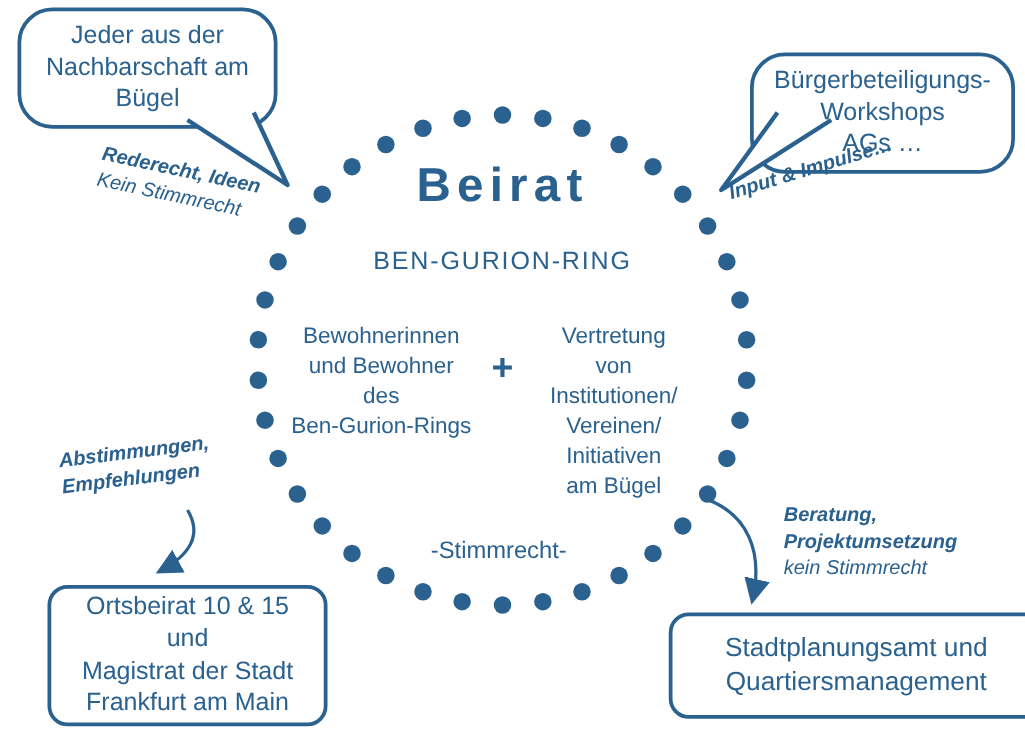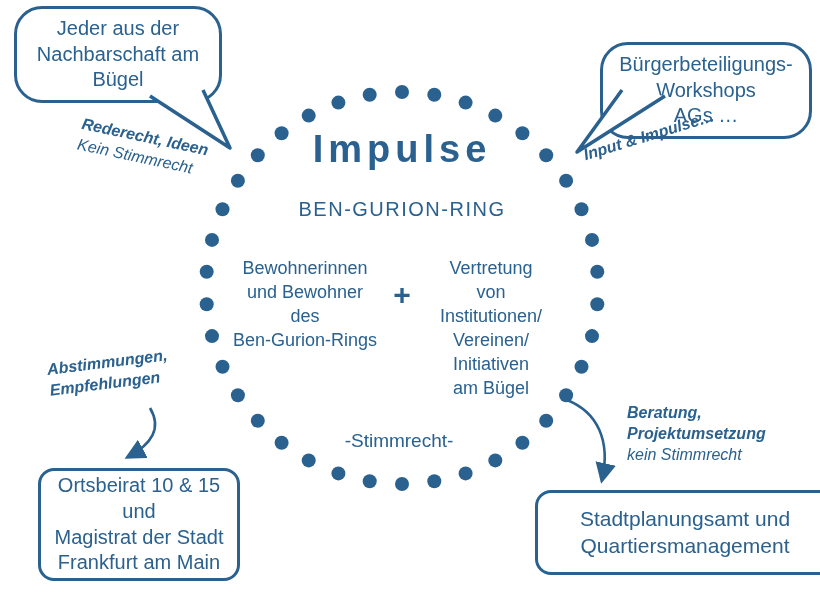--- a/index.html
+++ b/index.html
@@ -26,21 +26,21 @@
     text-align: center;
     line-height: 1.28;
     z-index: 1;
     box-sizing: border-box;
   }
   .bubble { border-radius: 28px; font-size: 20px; }
   .box    { border-radius: 16px; font-size: 20px; }
 
   .bubble-tl { left: 14px;  top: 6px;   width: 208px; height: 97px; }
   .bubble-tr { left: 600px; top: 8px;   width: 212px; height: 97px; margin-top: 34px; }
-  .box-bl    { left: 38px;  top: 468px; width: 202px; height: 113px; }
+  .box-bl    { left: 38px;  top: 468px; width: 224px; height: 113px; }
   .box-br    { left: 535px; top: 490px; width: 300px; height: 85px; font-size: 21px; }
 
   .ctext { position: absolute; transform: translateX(-50%); text-align: center; color: var(--accent); z-index: 1; }
   .title      { left: 402px; top: 128px; font-size: 38px; font-weight: bold; letter-spacing: 5px; }
   .subtitle1  { left: 402px; top: 172px; font-size: 20px; letter-spacing: 3.5px; }
   .subtitle2  { left: 402px; top: 198px; font-size: 20px; letter-spacing: 1.5px; }
   .left-col   { left: 305px; top: 256px; font-size: 18px; line-height: 24px; }
   .plus-sign  { left: 402px; top: 278px; font-size: 30px; font-weight: bold; }
   .right-col  { left: 491px; top: 256px; font-size: 18px; line-height: 24px; }
   .voting     { left: 399px; top: 430px; font-size: 19px; }
@@ -87,21 +87,21 @@
     <span class="pre">Ortsbeirat 10 &amp; 15
 und
 Magistrat der Stadt
 Frankfurt am Main</span>
   </div>
   <div class="box box-br pre">
     <span class="pre">Stadtplanungsamt und
 Quartiersmanagement</span>
   </div>
 
-  <div class="ctext title">Impulse</div>
+  <div class="ctext title">Beirat</div>
   <div class="ctext subtitle2">BEN-GURION-RING</div>
   <div class="ctext left-col pre">Bewohnerinnen
 und Bewohner
 des
 Ben-Gurion-Rings</div>
   <div class="ctext plus-sign">+</div>
   <div class="ctext voting">-Stimmrecht-</div>
   <div class="ctext right-col pre">Vertretung
 von
 Institutionen/

